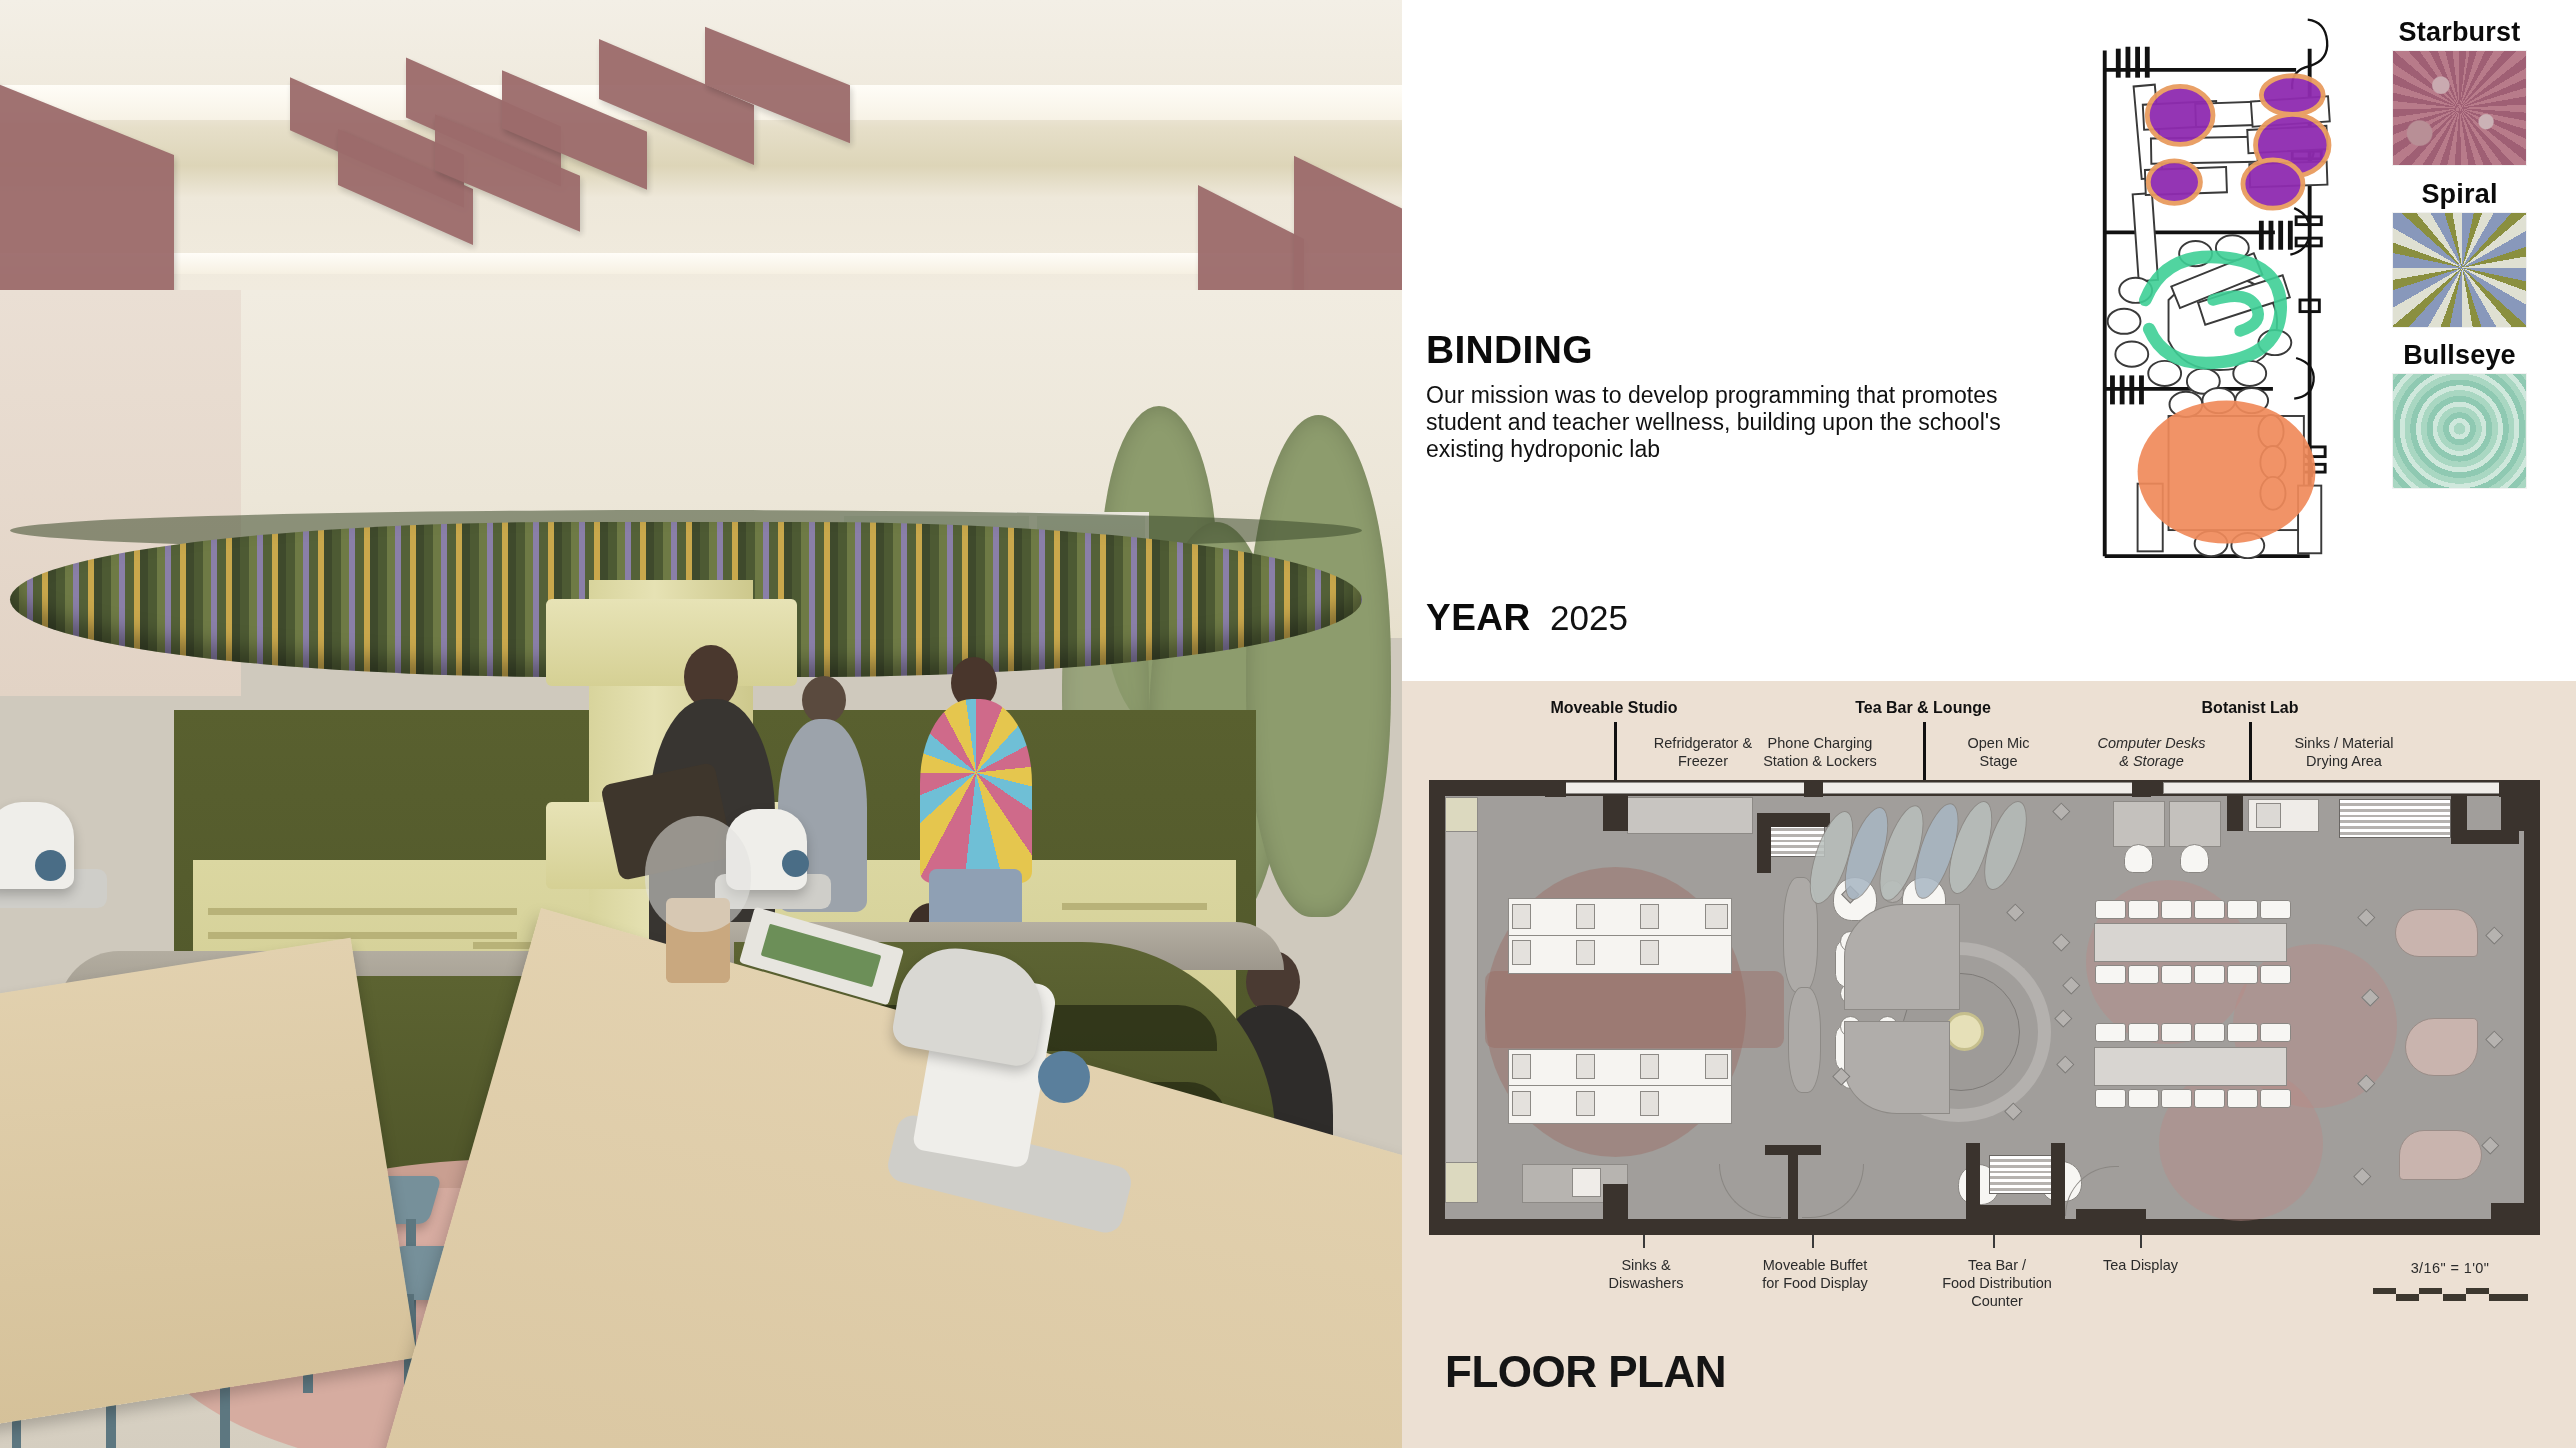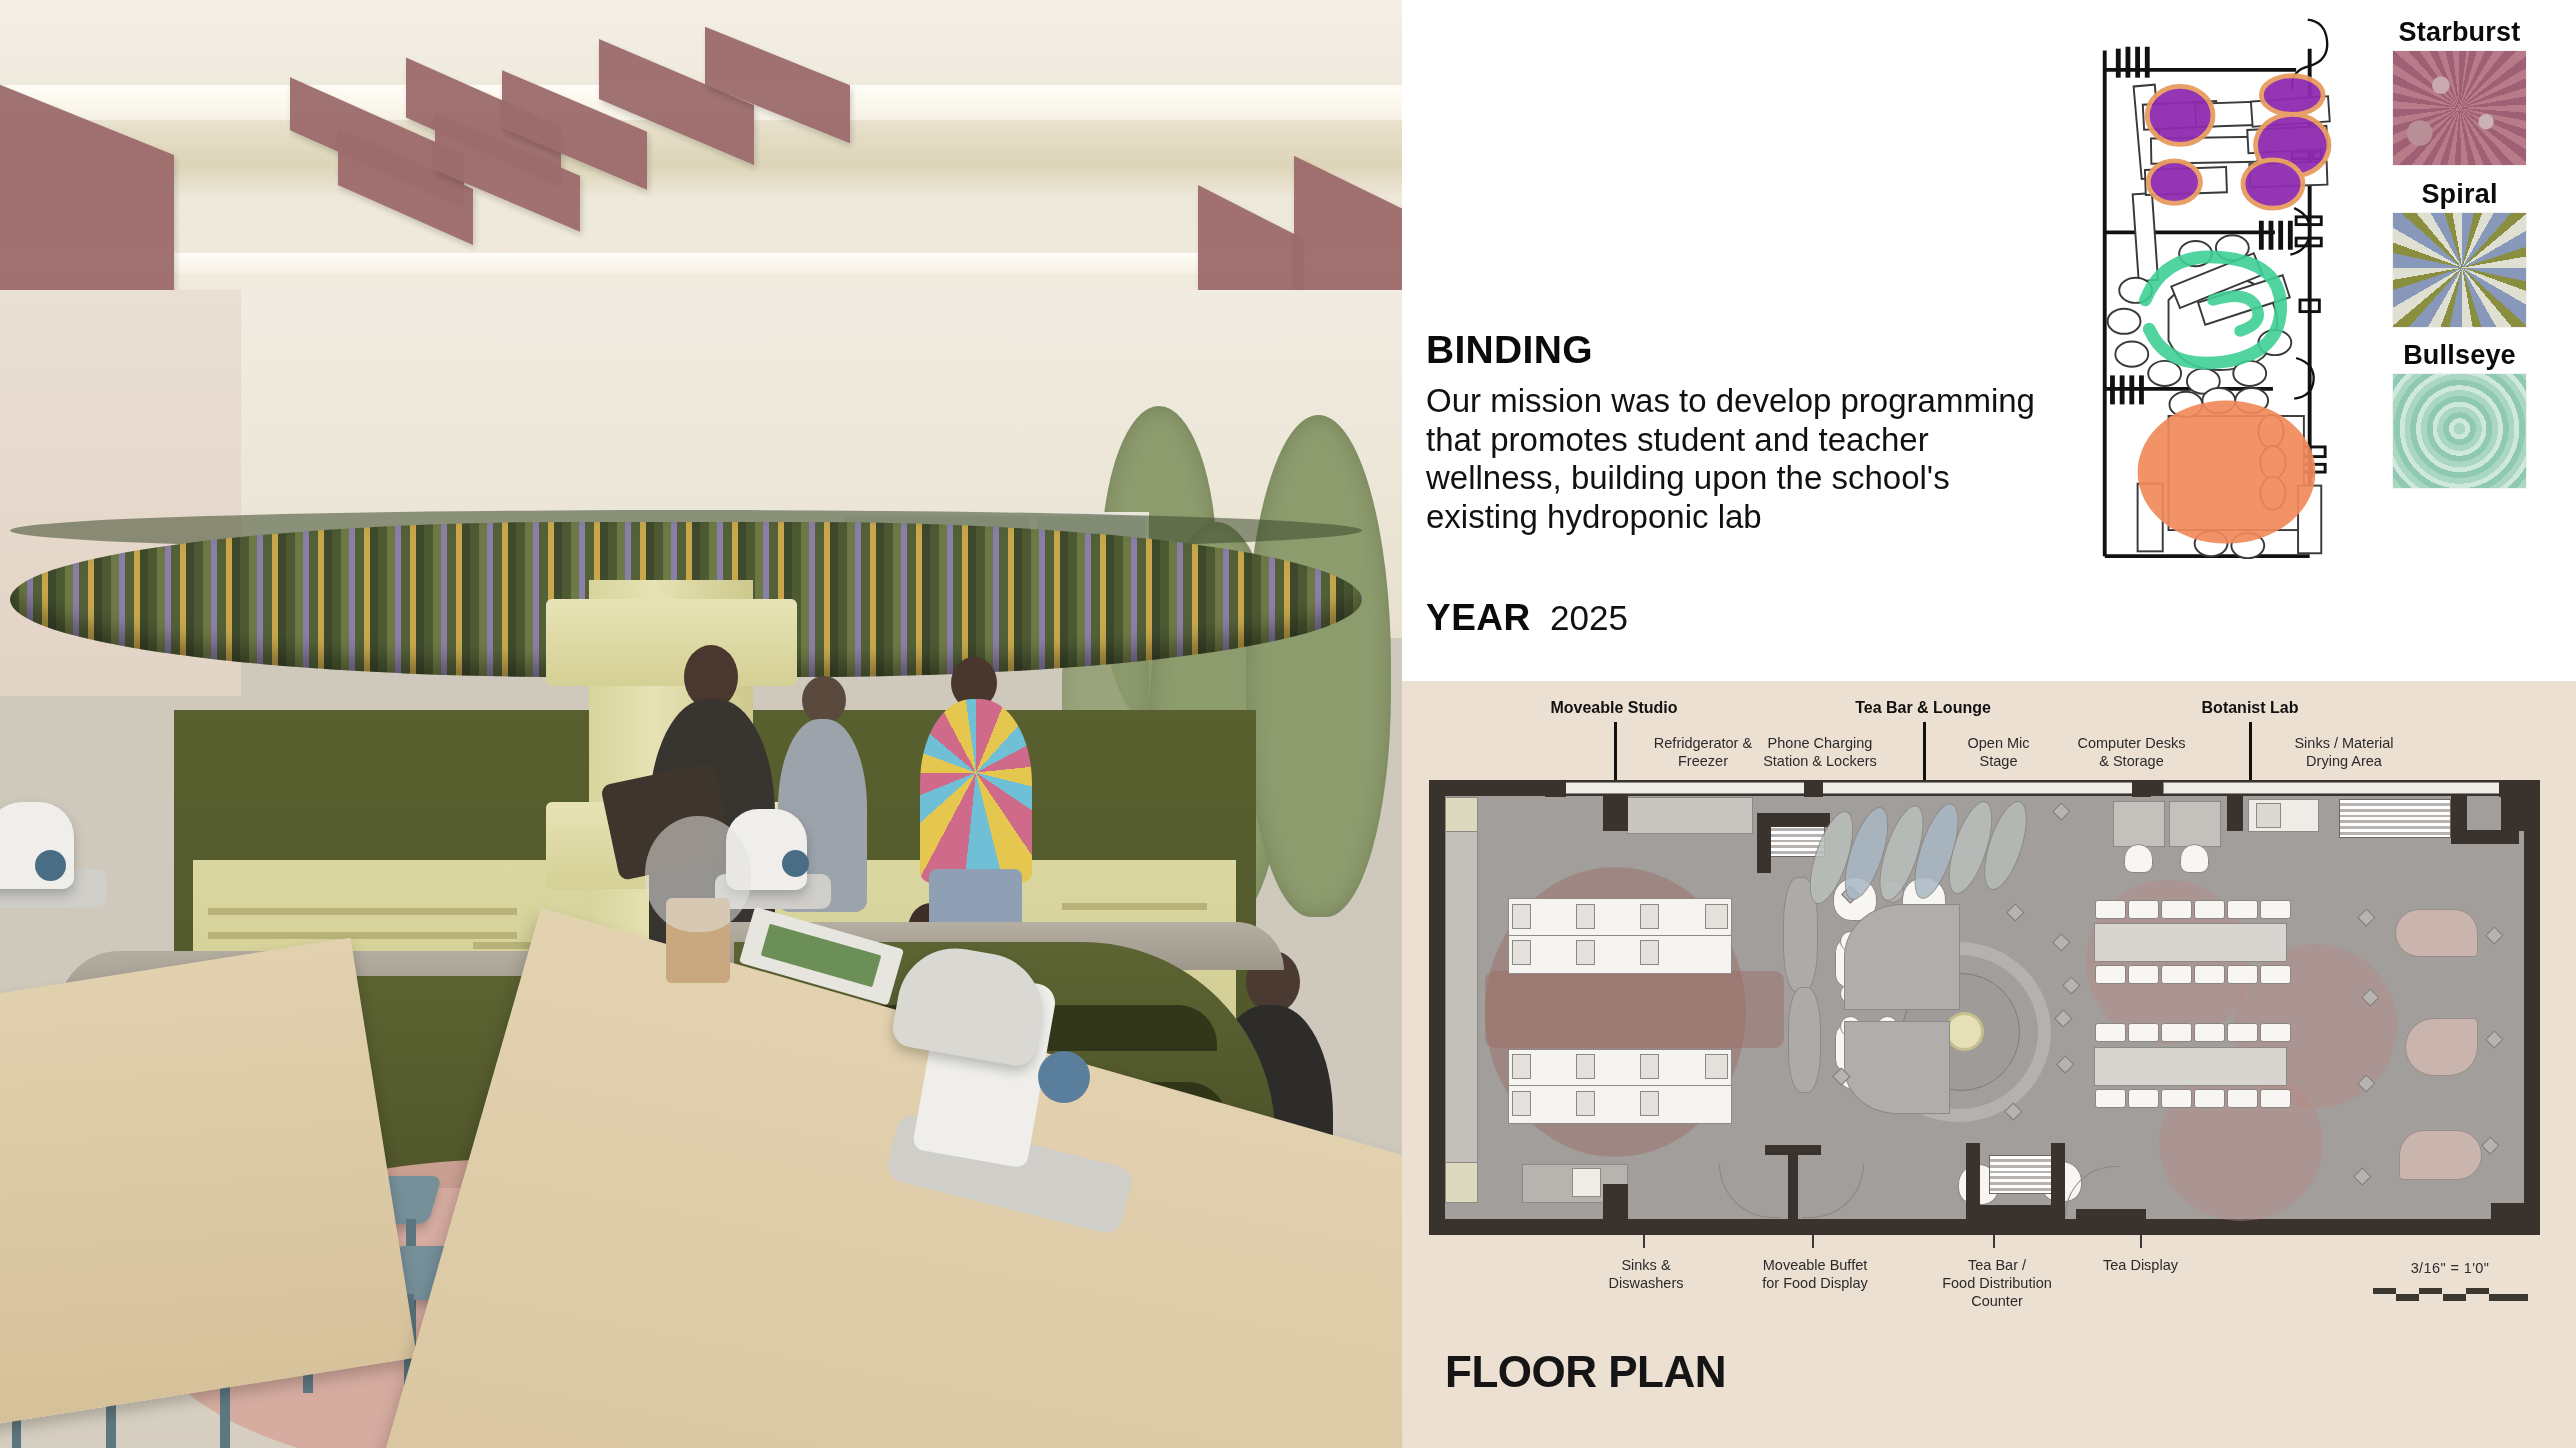--- a/index.html
+++ b/index.html
@@ -101,21 +101,21 @@
   
   .info { position:absolute; left:0; top:0; width:1174px; height:681px; background:#fff; }
   .title-main { position:absolute; left:24px; top:82px; font-size:79px; font-weight:400;
                 letter-spacing:-1px; color:#0b0b0b; line-height:1; }
   .subrow { position:absolute; left:24px; top:185px; display:flex; align-items:center; gap:15.5px; }
   .sub-group { font-size:36px; font-weight:bold; letter-spacing:0.5px; color:#0b0b0b; }
   .group-icon { width:60px; height:41px; display:block; }
   .school { position:absolute; left:24px; top:235px; font-size:34px; color:#111; }
   .mission-h { position:absolute; left:24px; top:328px; font-size:39px; font-weight:bold;
                letter-spacing:0.3px; color:#0b0b0b; }
-  .mission-b { position:absolute; left:24px; top:382px; width:628px; font-size:33px;
+  .mission-b { position:absolute; left:24px; top:382px; width:628px; font-size:23px;
                line-height:1.17; color:#111; }
   .yearrow { position:absolute; left:24px; top:597px; display:flex; align-items:baseline; gap:19.3px; }
   .year-l { font-size:37px; font-weight:bold; color:#0b0b0b; letter-spacing:0.5px; }
   .year-v { font-size:35px; color:#111; }
 
   
   .sketchwrap { position:absolute; left:666px; top:9.7px; width:290px; height:580px; }
   .swatchcol { position:absolute; left:961px; top:17.4px; width:193px; }
   .sw-label { text-align:center; font-size:27px; font-weight:bold; color:#0b0b0b;
               margin-bottom:2.9px; letter-spacing:0.2px; }
@@ -453,21 +453,21 @@
     <div class="clabel" style="left:326px;top:734px;width:184px;">Phone Charging
 Station &amp; Lockers</div>
     <div class="cline thin" style="left:417px;top:780px;height:63px;"></div>
     <div class="cdot sm" style="left:411px;top:836px;"></div>
 
     <div class="clabel" style="left:519px;top:734px;width:155px;">Open Mic
 Stage</div>
     <div class="cline thin" style="left:623px;top:780px;height:251px;"></div>
     <div class="cdot sm" style="left:617px;top:1026px;"></div>
 
-    <div class="clabel" style="left:640px;top:734px;width:179px;">Computer Desks
+    <div class="clabel" style="left:660px;top:734px;width:179px;font-style:italic;">Computer Desks
 &amp; Storage</div>
     <div class="cline thin" style="left:764px;top:780px;height:232px;"></div>
     <div class="cdot" style="left:756px;top:1006px;"></div>
 
     <div class="clabel" style="left:855px;top:734px;width:174px;">Sinks / Material
 Drying Area</div>
     <div class="cline thin" style="left:939px;top:780px;height:63px;"></div>
     <div class="cdot sm" style="left:933px;top:836px;"></div>
 
     <div class="cline thin" style="left:241px;top:1190px;height:58px;"></div>

